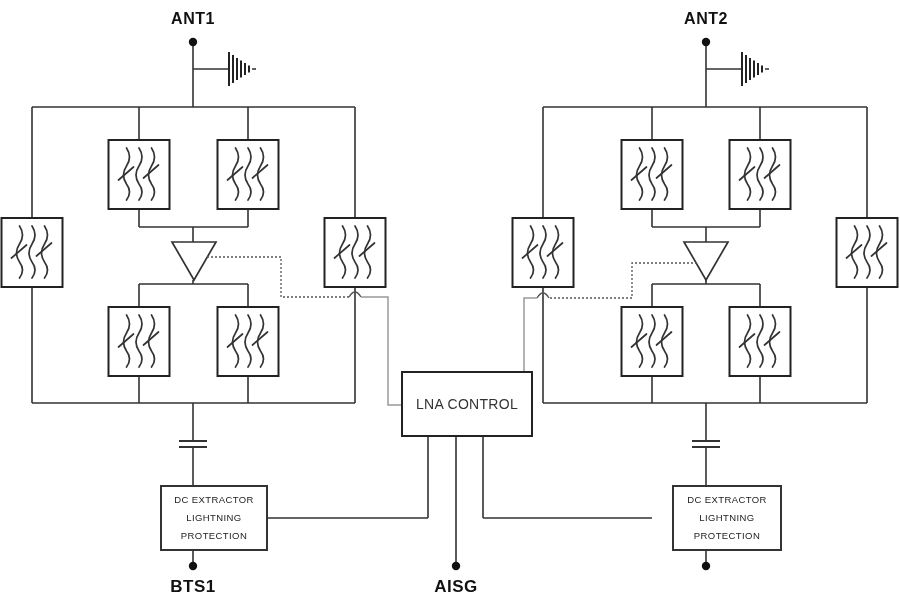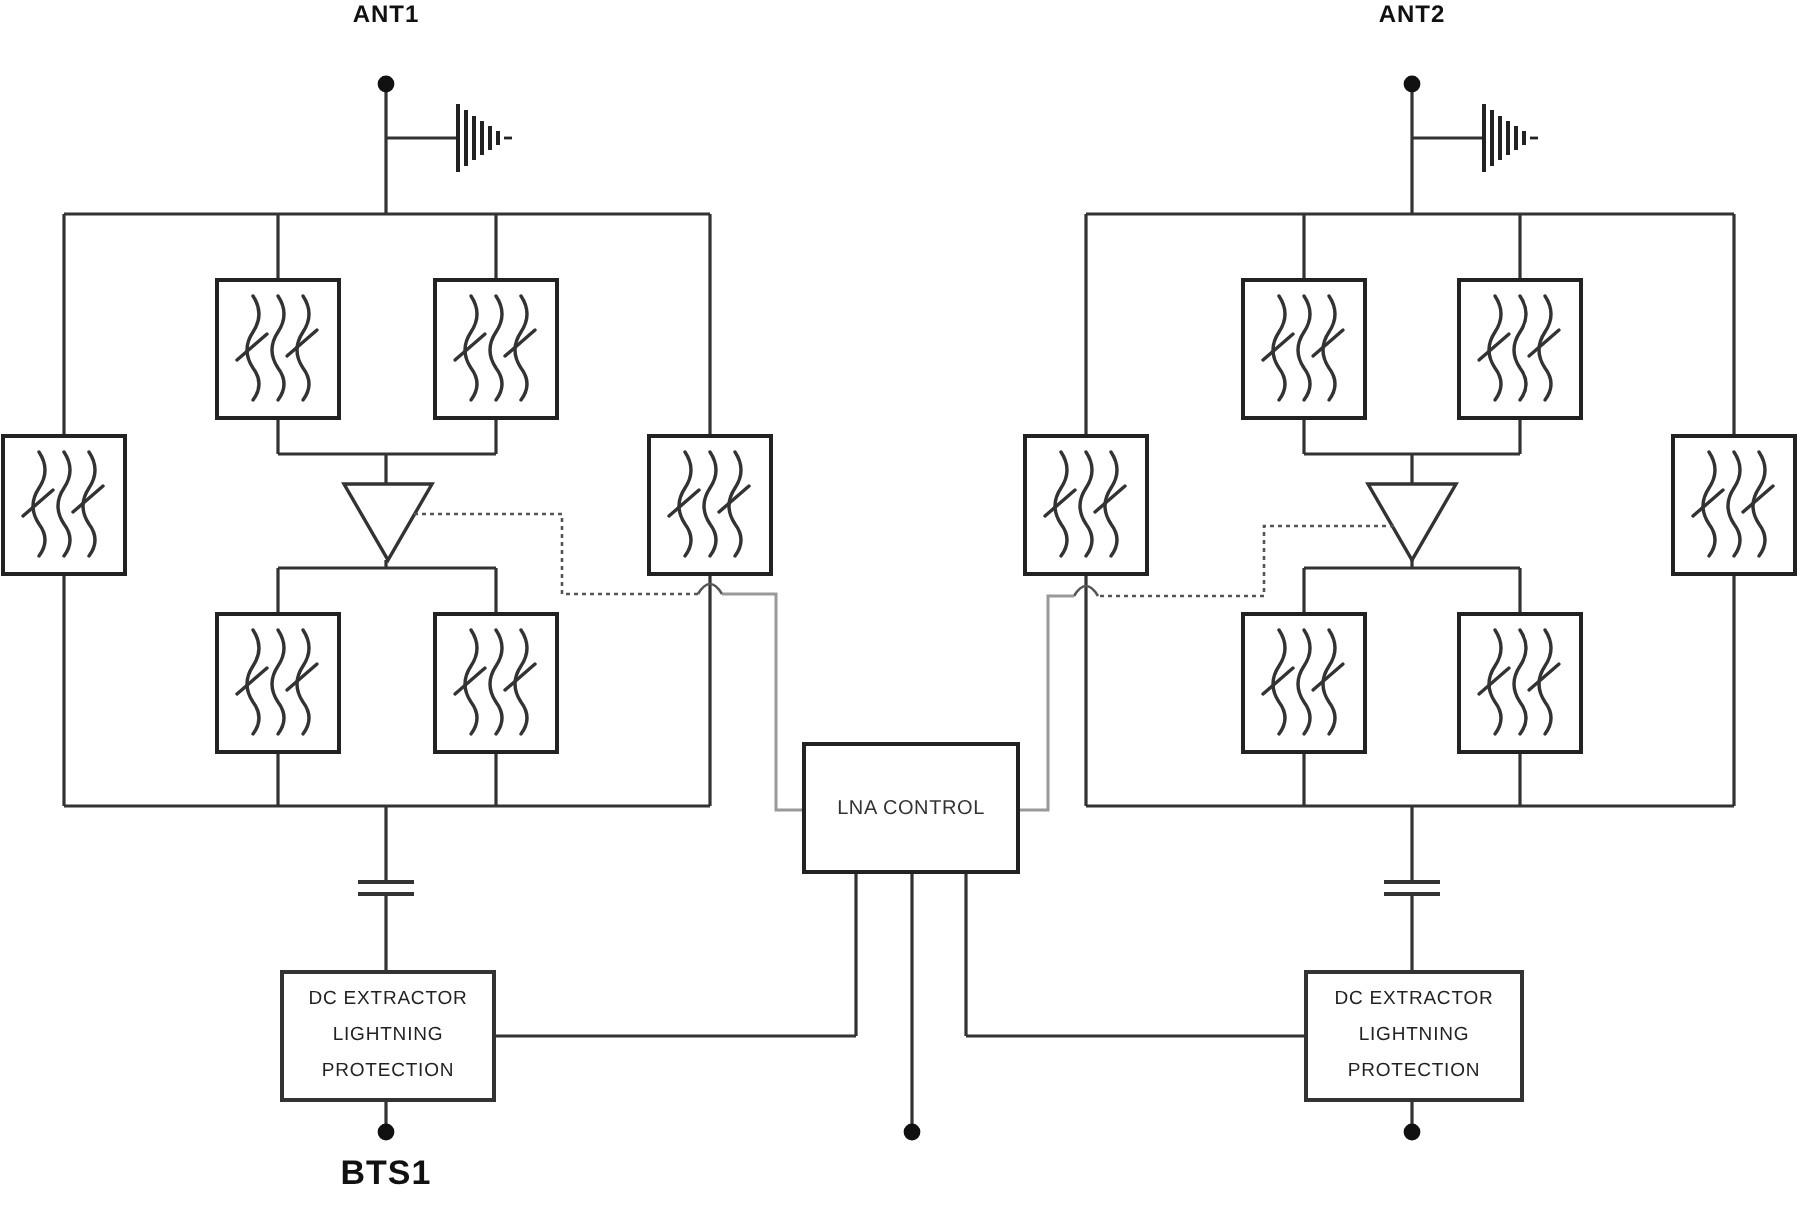--- a/index.html
+++ b/index.html
@@ -8,27 +8,27 @@
     font-family:"Liberation Sans",sans-serif;overflow:hidden;
   }
   #canvas svg{position:absolute;left:0;top:0;}
   .wire{fill:none;stroke:#333;stroke-width:1.6;}
   .sym{stroke:#222;stroke-width:2;}
   .wv{fill:none;stroke:#333;stroke-width:1.7;stroke-linecap:round;}
   .ctl{fill:none;stroke:#999;stroke-width:1.5;}
   .dot-line{fill:none;stroke:#555;stroke-width:1.3;stroke-dasharray:2 2;}
   .hop{fill:none;stroke:#555;stroke-width:1.3;}
   .port-label{position:absolute;width:110px;text-align:center;font-weight:bold;color:#111;letter-spacing:.5px;}
-  .port-label.top{font-size:12px;top:0;}
+  .port-label.top{font-size:16px;top:10px;}
   .port-label.bottom{font-size:17px;top:577px;}
   .box{position:absolute;background:#fff;box-sizing:border-box;display:flex;align-items:center;justify-content:center;}
-  #lna-box{left:401px;top:371px;width:109px;height:66px;border:2px solid #222;
-    font-size:10px;letter-spacing:.3px;color:#333;}
+  #lna-box{left:401px;top:371px;width:132px;height:66px;border:2px solid #222;
+    font-size:14px;letter-spacing:.3px;color:#333;}
   .dc-box{border:2px solid #333;flex-direction:column;font-size:9.5px;letter-spacing:.4px;
-    color:#222;line-height:18px;text-align:center;}
+    color:#222;line-height:18px;text-align:center;margin-left:20px;}
   #dc-box-1{left:140px;top:485px;width:108px;height:66px;}
   #dc-box-2{left:652px;top:485px;width:110px;height:66px;}
 </style>
 </head>
 <body>
 
 <div id="canvas">
 
   <svg width="900" height="608" viewBox="0 0 900 608">
     <defs>
@@ -136,14 +136,15 @@
 
   <div id="dc-box-2" class="box dc-box">
     <div>DC EXTRACTOR</div>
     <div>LIGHTNING</div>
     <div>PROTECTION</div>
   </div>
 
   <div class="port-label top" style="left:138px;">ANT1</div>
   <div class="port-label top" style="left:651px;">ANT2</div>
   <div class="port-label bottom" style="left:138px;">BTS1</div>
+  <div class="port-label bottom" style="left:401px;">AISG</div>
 
 </div>
 
 </body></html>

